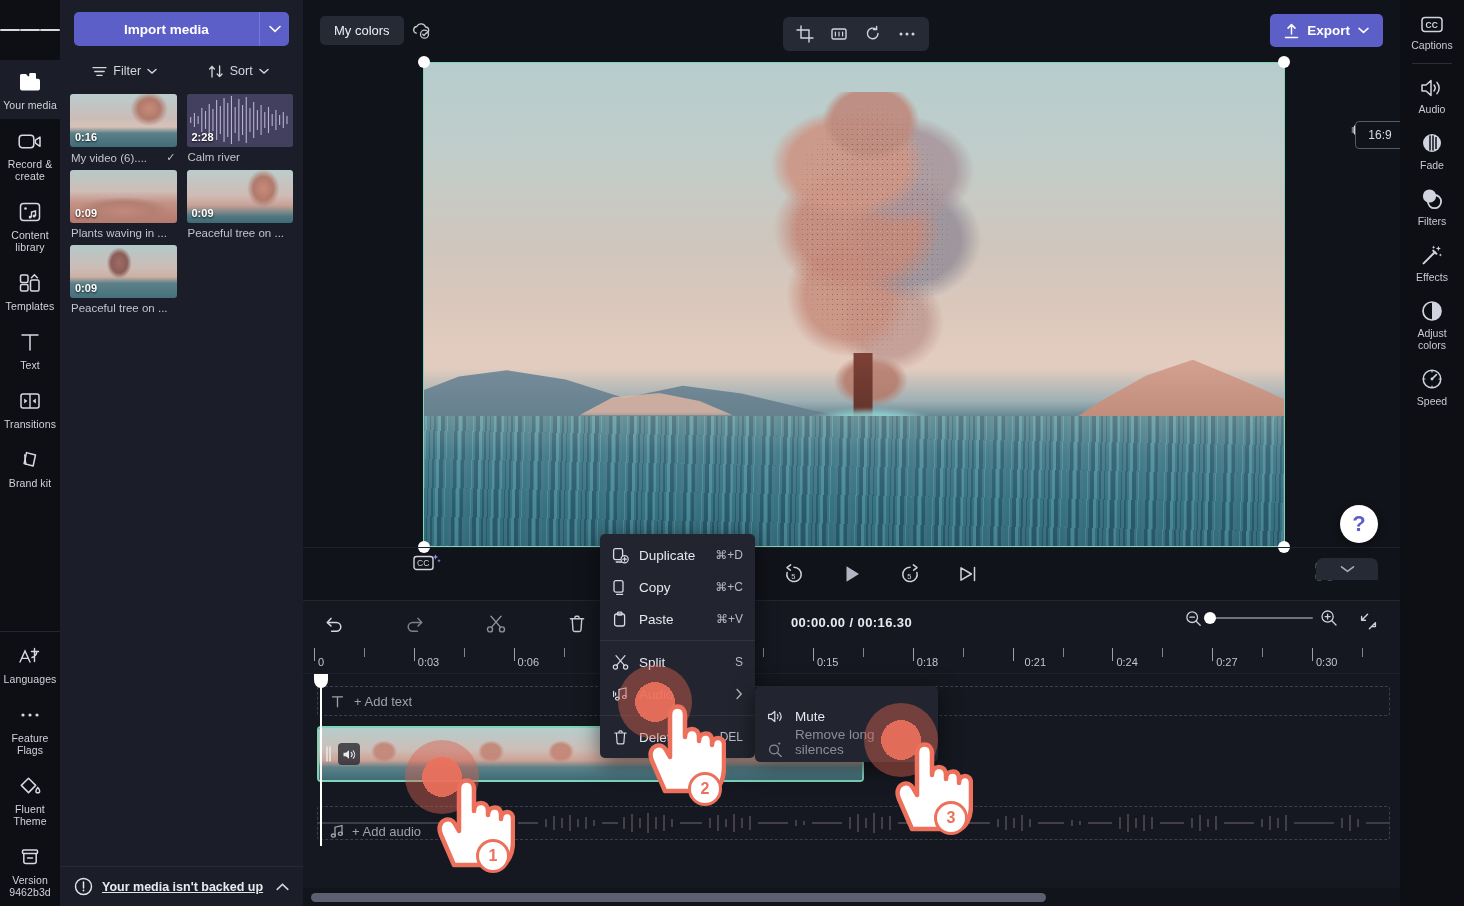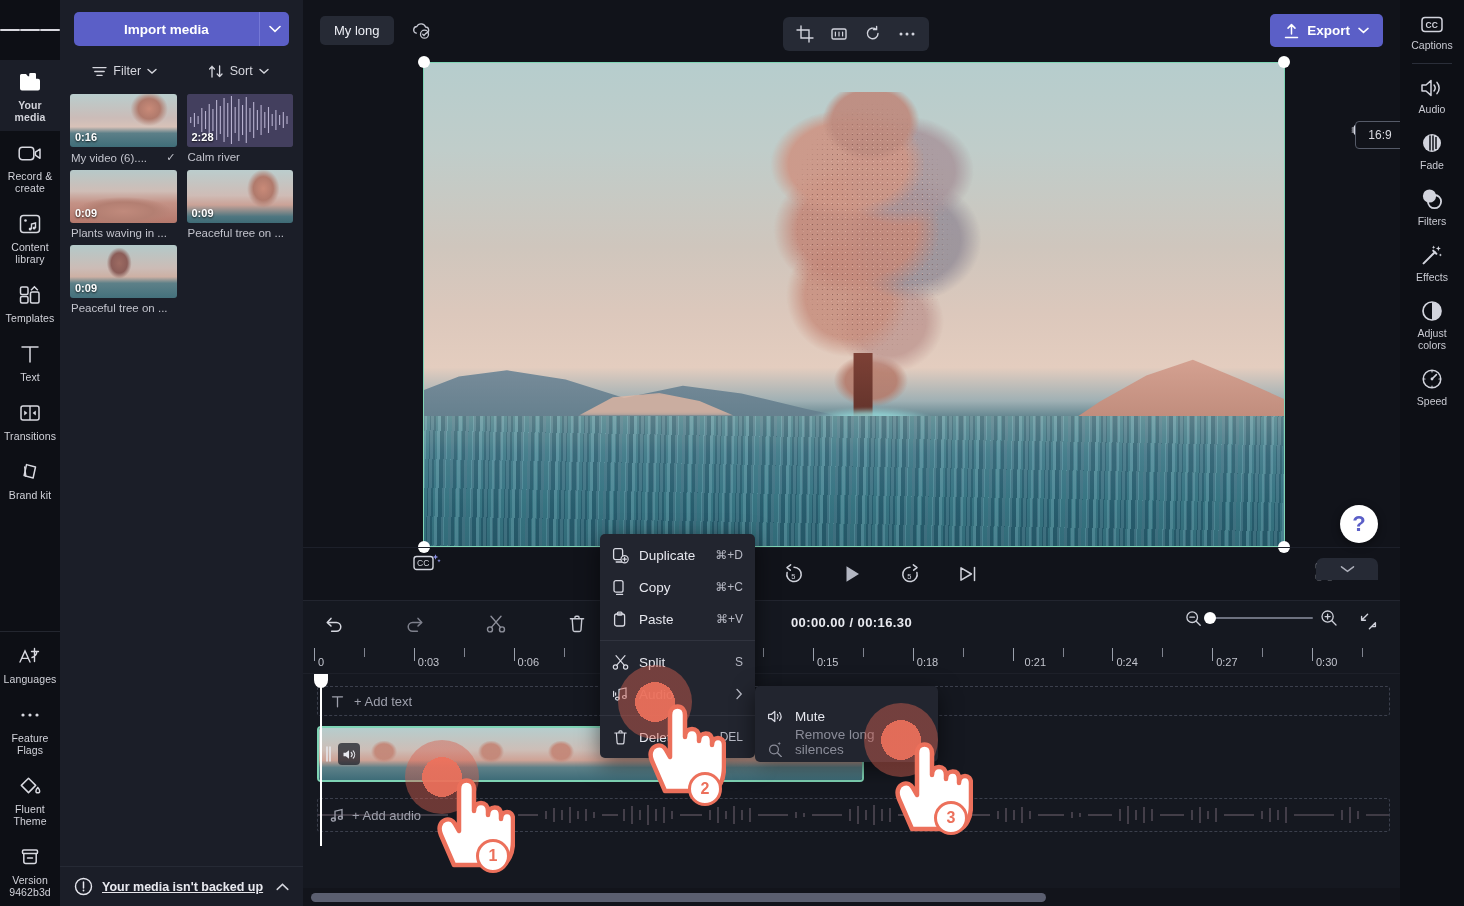--- a/index.html
+++ b/index.html
@@ -20,21 +20,21 @@
   }
   .hamburger {
     width: 60px; height: 60px; display: flex; align-items: center; justify-content: center;
     cursor: pointer;
   }
   .hamburger span { display:block; width: 22px; height: 2px; background: #d8d8de; margin: 3px 0; border-radius:1px;}
   .rail-item {
     width: 60px; padding: 10px 2px 8px; display: flex; flex-direction: column;
     align-items: center; gap: 5px; cursor: pointer; color: #c9cad2;
   }
-  .rail-item.active { background: #1b1e28; font-weight: bold; }
+  .rail-item.active { background: #1b1e28; }
   .rail-item .lbl {
     font-size: 10.5px; line-height: 12px; text-align: center; color: #d2d3da; letter-spacing: .1px;
   }
   .rail-icon { width: 24px; height: 24px; display:flex; align-items:center; justify-content:center;}
   .rail-spacer { flex: 1 1 auto; }
   .rail-divider { width: 60px; height: 1px; background: #23262f; margin: 6px 0 2px; }
 
   
   .panel {
     position: absolute; left: 60px; top: 0; width: 243px; height: 906px;
@@ -288,22 +288,22 @@
     position:absolute; left:5px; top:50%; transform:translateY(-50%); display:flex; gap:5px; align-items:center;
   }
   .clip-pill {
     background: rgba(30,33,43,.75); border-radius:4px; width:22px;height:22px;
     display:flex;align-items:center;justify-content:center; cursor:pointer;
   }
   .clip-grip {
     width:9px;height:22px; display:flex;align-items:center;justify-content:center; cursor:ew-resize;
   }
   .track-audio {
-    position:absolute; left:14px; top:124px; right:10px; height:34px;
-    border:1px dashed #3b3f4c; border-radius:3px; display:flex; align-items:center; gap:8px;
+    position:absolute; left:14px; top:132px; right:10px; height:34px;
+    border:1px dashed #3b3f4c; border-radius:3px; display:flex; align-items:flex-end; gap:8px;
     padding-left:12px; color:#9ea0ac; font-size:13px; cursor:pointer; overflow:hidden;
   }
   .track-audio .wave { position:absolute; left:0; right:0; top:50%; height:26px; transform:translateY(-50%); opacity:.85;}
   .playhead { position:absolute; left:17px; top:0; width:2px; bottom:18px; background:#fff; z-index:9;}
   .playhead-cap {
     position:absolute; left:-6px; top:-2px; width:14px; height:16px; background:#fff;
     border-radius:3px 3px 50% 50%;
   }
   .hscroll { position:absolute; left:0; right:0; bottom:0; height:18px; background:#12141b; }
   .hscroll-thumb {
@@ -603,21 +603,21 @@
   </div>
   <div class="collapse-handle ch-right">
     <svg width="7" height="11" viewBox="0 0 7 11">
         <path d="M1.5 1l4.2 4.5L1.5 10" fill="none" stroke="#a9abb8" stroke-width="1.4" stroke-linecap="round"></path>
       </svg>
   </div>
 
   <div class="center">
 
     <div class="topbar">
-      <div class="title-chip">My long</div>
+      <div class="title-chip">My colors</div>
       <div class="cloud-ok">
         <svg width="22" height="20" viewBox="0 0 22 20">
             <path d="M6.3 13.2a3.4 3.4 0 0 1 .5-6.7A4.8 4.8 0 0 1 15.6 7a3.2 3.2 0 0 1 1 6.2" fill="none" stroke="#c6c8d2" stroke-width="1.3" stroke-linecap="round"></path>
             <circle cx="14.5" cy="14.2" r="4" fill="none" stroke="#c6c8d2" stroke-width="1.3"></circle>
             <path d="M12.7 14.2l1.3 1.3 2.3-2.6" fill="none" stroke="#c6c8d2" stroke-width="1.3" stroke-linecap="round"></path>
           </svg>
       </div>
 
       <div class="vtools">
         <div class="vtool">

